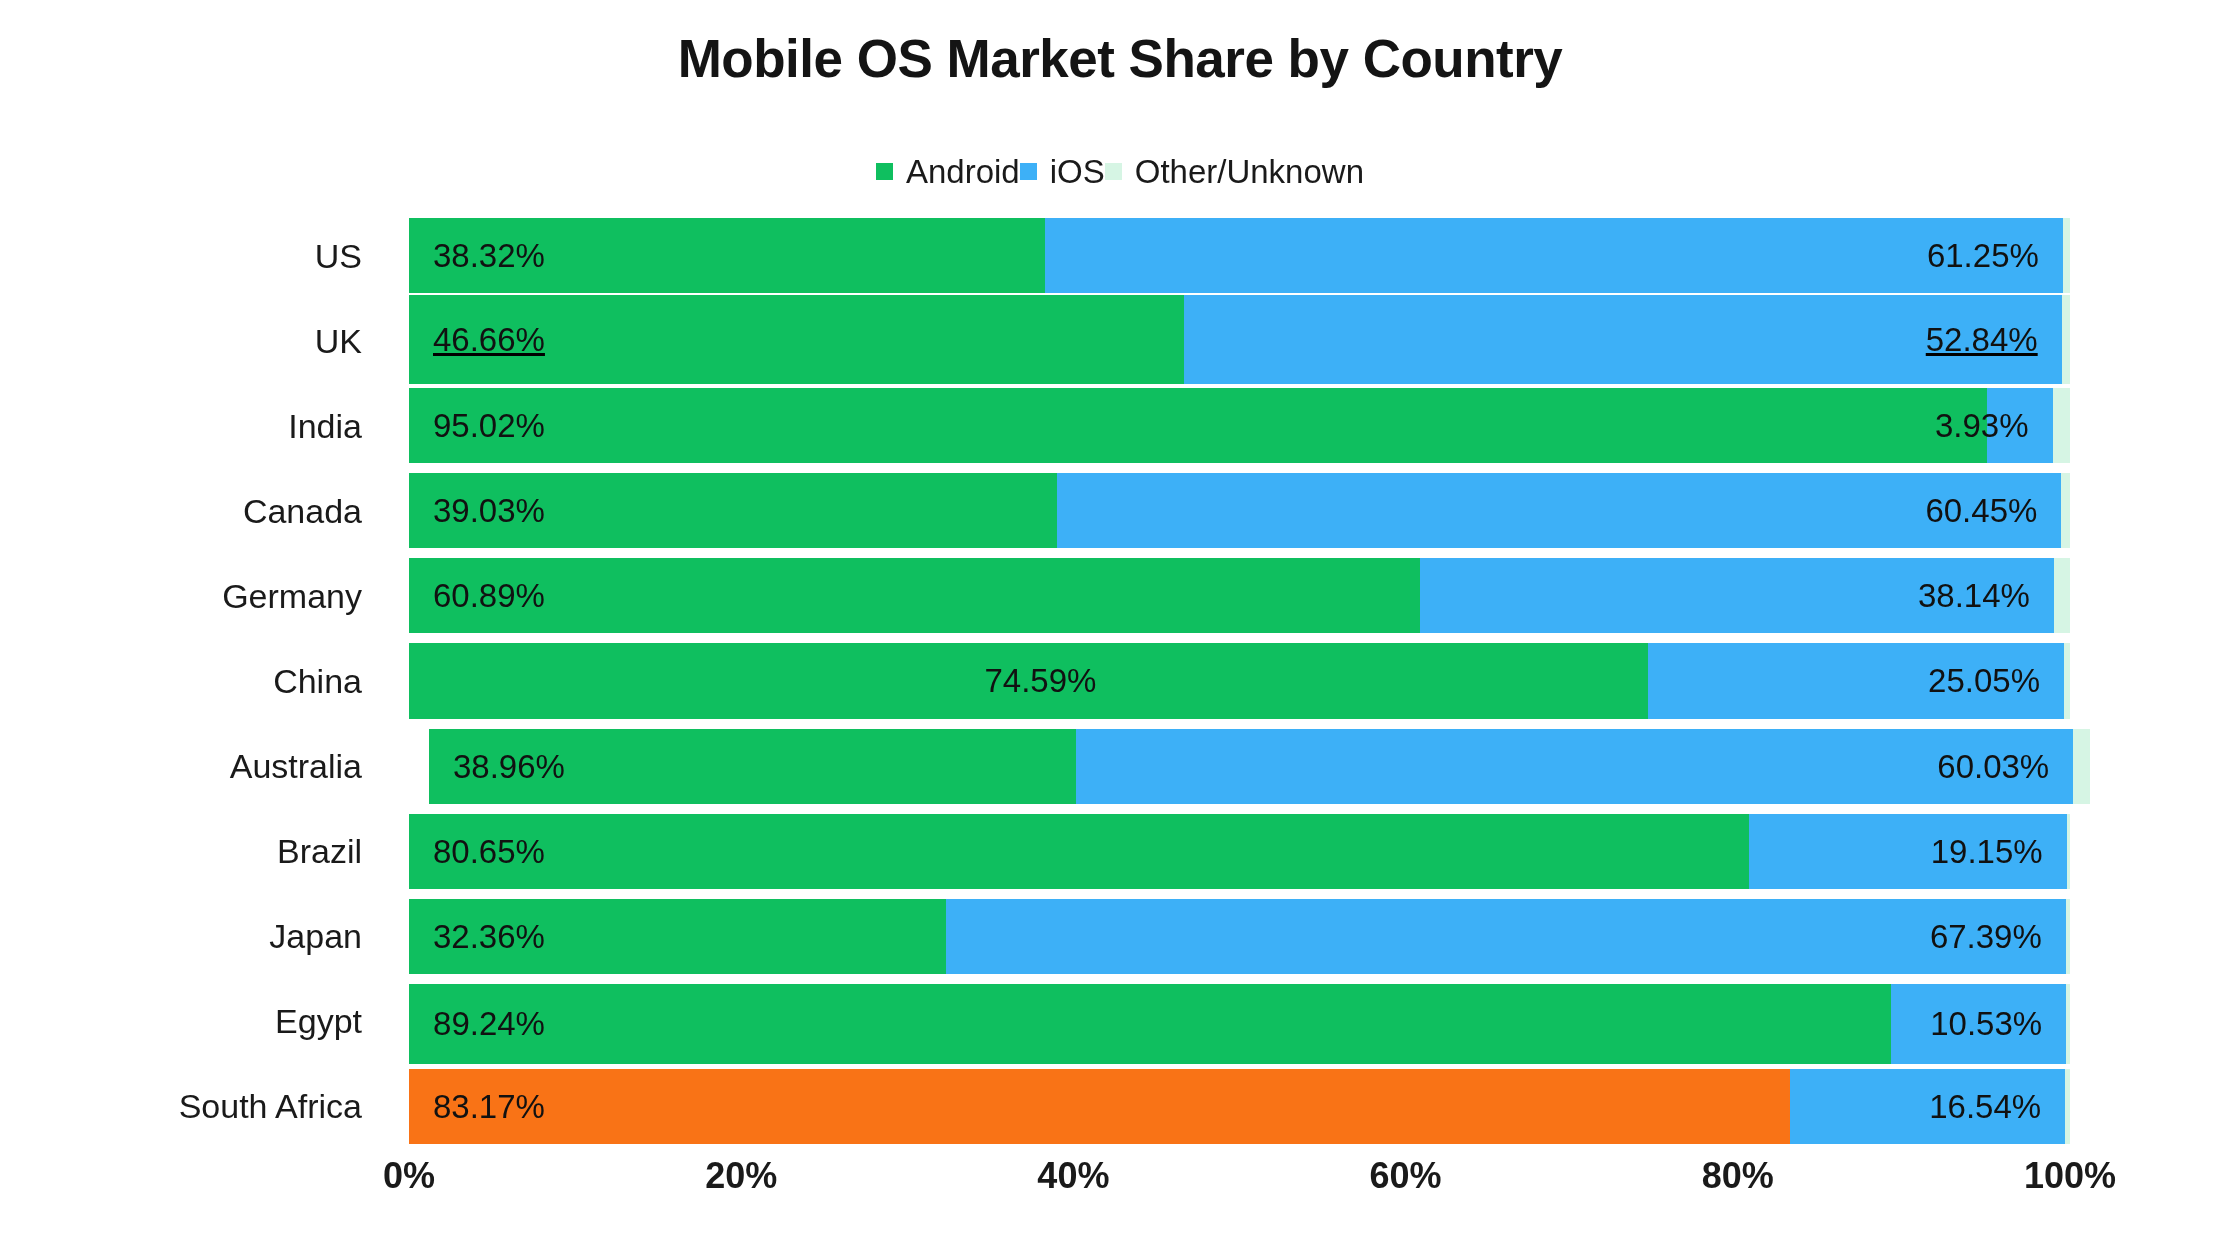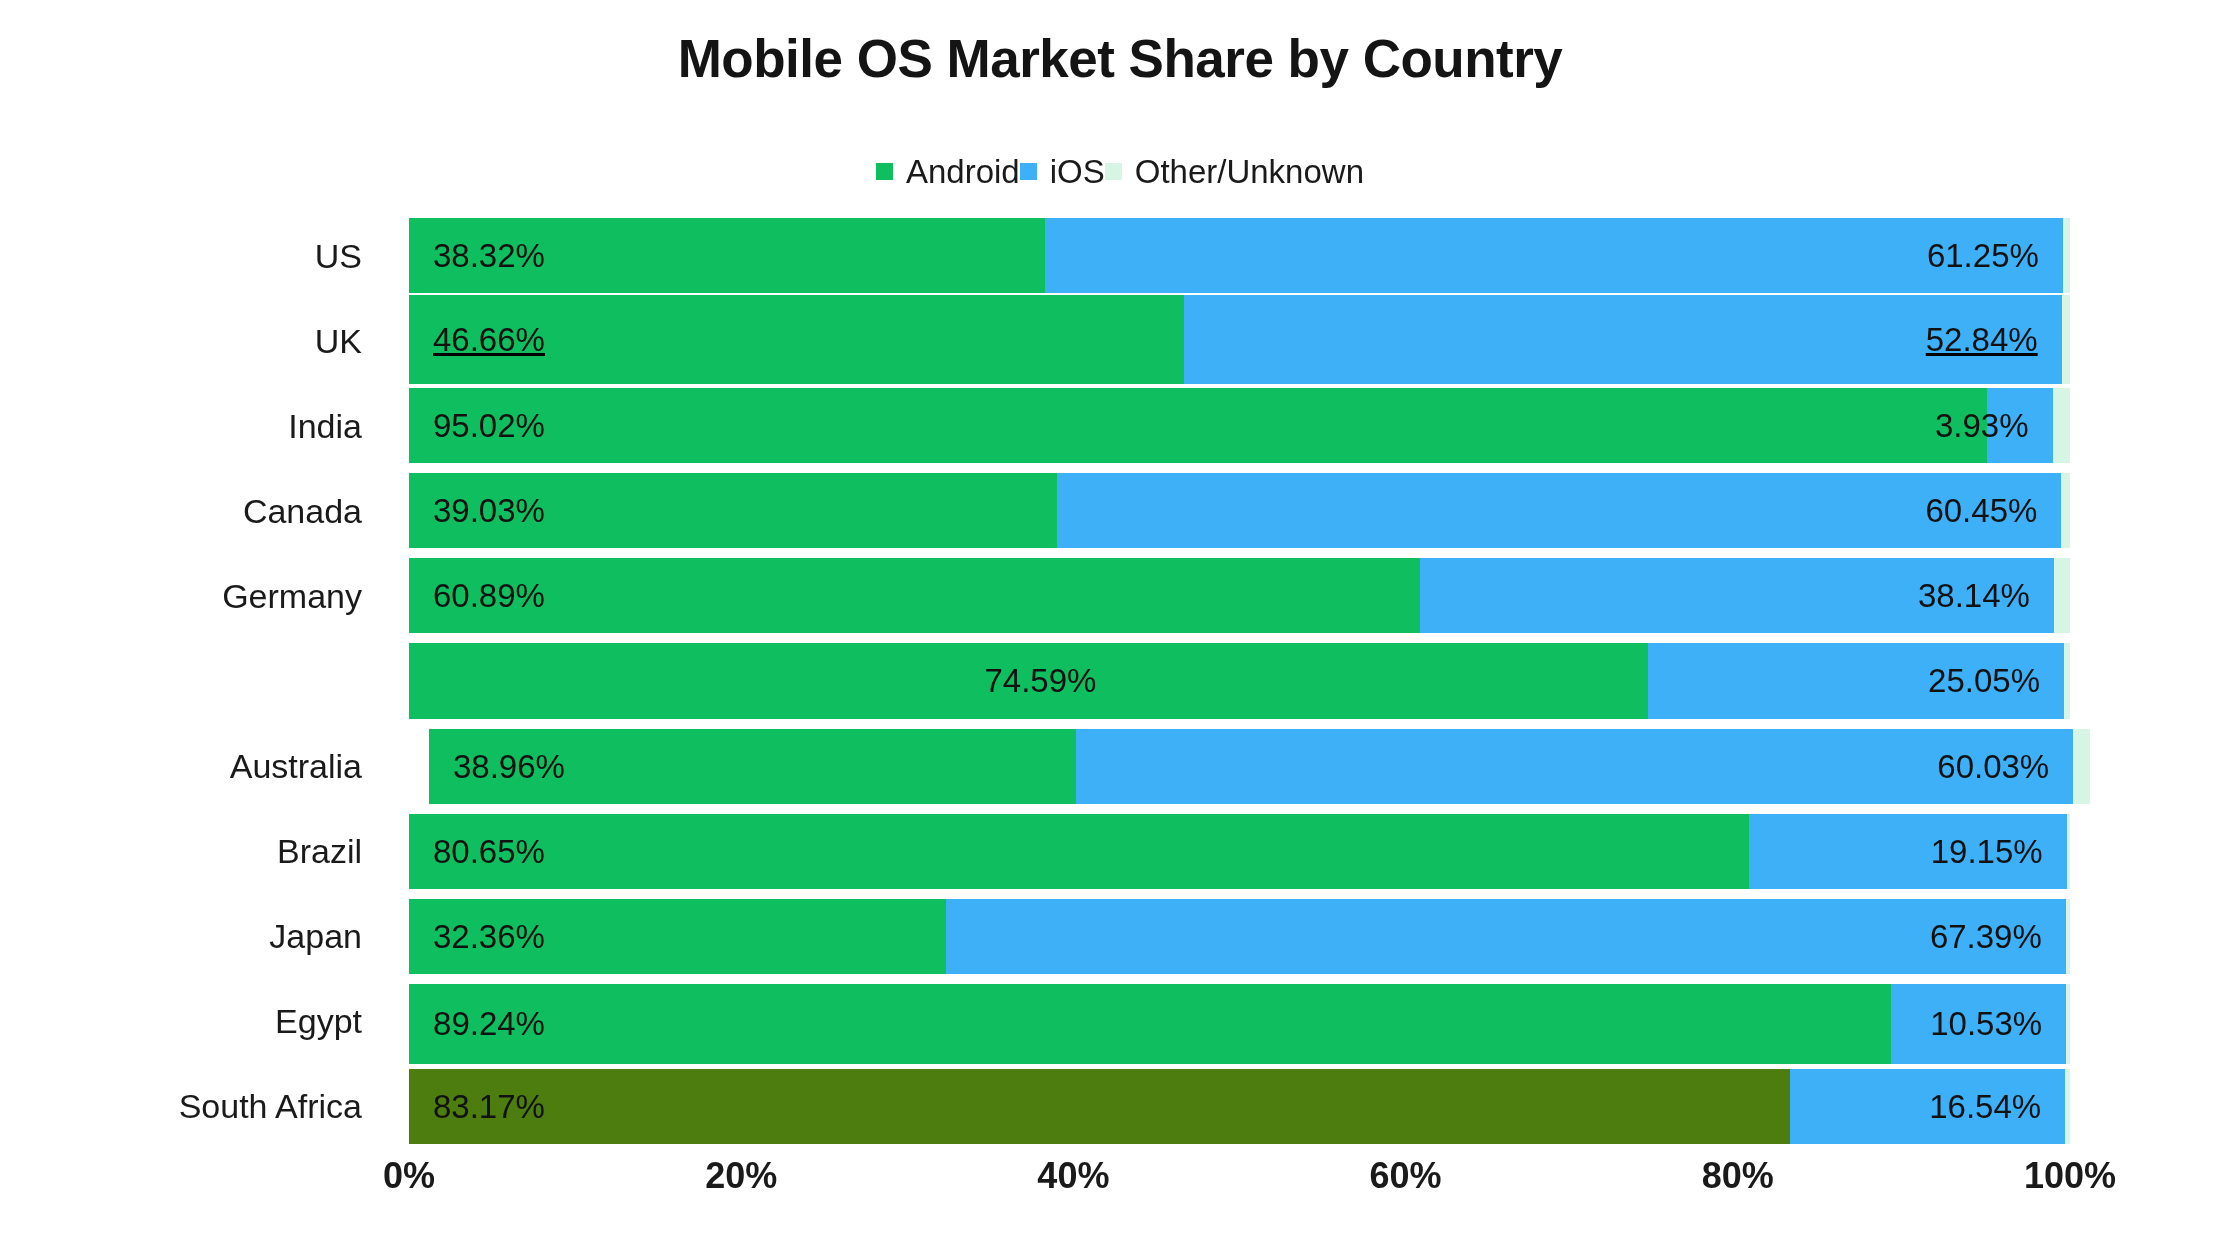--- a/index.html
+++ b/index.html
@@ -160,20 +160,21 @@
         <span class="legend-label">Other/Unknown</span>
       </div>
     </div>
 
   <div id="y-axis">
       <div class="y-tick" style="top: 42.5455px;">US</div>
       <div class="y-tick" style="top: 127.636px;">UK</div>
       <div class="y-tick" style="top: 212.727px;">India</div>
       <div class="y-tick" style="top: 297.818px;">Canada</div>
       <div class="y-tick" style="top: 382.909px;">Germany</div>
+      <div class="y-tick" style="top: 468px;">China</div>
       <div class="y-tick" style="top: 553.091px;">Australia</div>
       <div class="y-tick" style="top: 638.182px;">Brazil</div>
       <div class="y-tick" style="top: 723.273px;">Japan</div>
       <div class="y-tick" style="top: 808.364px;">Egypt</div>
       <div class="y-tick" style="top: 893.455px;">South Africa</div>
     </div>
 
   <div id="plot-area">
       <div class="bar-row" style="top: 5px; height: 75.0909px;">
         <div class="seg seg-android" style="width: 38.32%; background: rgb(15, 191, 95);">
@@ -259,21 +260,21 @@
       <div class="bar-row" style="top: 770.818px; height: 80px; justify-content: flex-end;">
         <div class="seg seg-android" style="width: 89.24%; background: rgb(15, 191, 95);">
           <span class="seg-label">89.24%</span>
         </div>
         <div class="seg seg-ios" style="width: 10.53%; background: rgb(61, 176, 247);">
           <span class="seg-label">10.53%</span>
         </div>
         <div class="seg seg-other" style="width: 0.23%; background: rgb(214, 245, 228);"></div>
       </div>
       <div class="bar-row" style="top: 855.909px; height: 75.0909px;">
-        <div class="seg seg-android" style="width: 83.17%; background: #4d7c0f;">
+        <div class="seg seg-android" style="width: 83.17%; background: #f97316;">
           <span class="seg-label">83.17%</span>
         </div>
         <div class="seg seg-ios" style="width: 16.54%; background: rgb(61, 176, 247);">
           <span class="seg-label">16.54%</span>
         </div>
         <div class="seg seg-other" style="width: 0.29%; background: rgb(214, 245, 228);"></div>
       </div>
     </div>
 
   <div id="x-axis">

